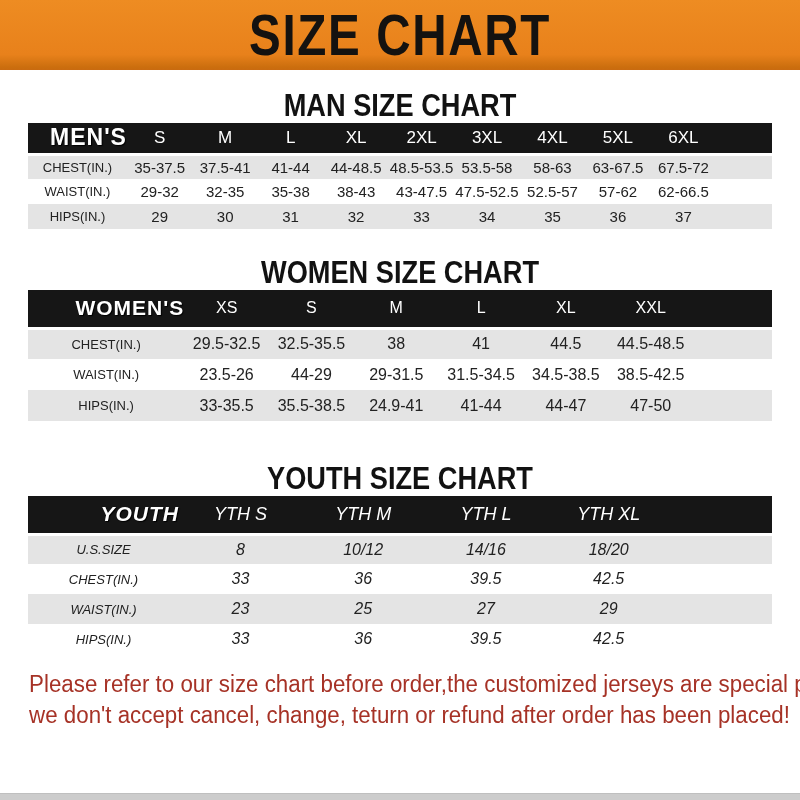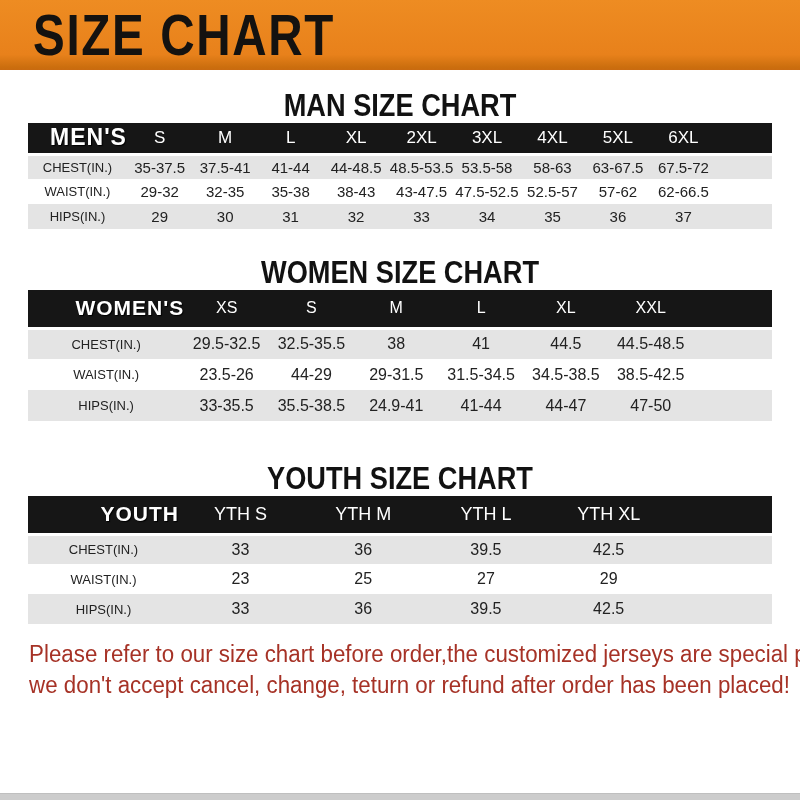--- a/index.html
+++ b/index.html
@@ -9,21 +9,21 @@
     background: #ffffff;
     position: relative;
     overflow: hidden;
   }
   .page { width: 800px; height: 800px; position: relative; background:#fff; }
 
   
   .banner {
     width: 800px; height: 70px;
     background: linear-gradient(#ee8c22, #e8811b 78%, #cb6e0e 96%, #c96a10);
-    display: flex; align-items: center; justify-content: flex-start;
+    display: flex; align-items: center; justify-content: center;
   }
   .banner-title {
     color: #141210;
     font-size: 58px;
     font-weight: bold;
     letter-spacing: 2px;
     transform: scaleX(0.82);
     line-height: 62px;
     white-space: nowrap;
   }
@@ -44,21 +44,21 @@
 
   
   table.size-table {
     width: 744px;
     margin: 0 auto;
     border-collapse: collapse;
     table-layout: fixed;
   }
   .tbl-men   { margin-top: 12px; }
   .tbl-women { margin-top: 14px; }
-  .tbl-youth { margin-top: 16px; }
+  .tbl-youth { margin-top: 16px; font-style: italic; }
 
   .size-table thead th {
     background: #161616;
     color: #ffffff;
     border-bottom: 3px solid #ffffff;
     font-weight: normal;
   }
   .tbl-men thead th   { height: 31px; font-size: 17px; }
   .tbl-women thead th { height: 38px; font-size: 16px; }
   .tbl-youth thead th { height: 38px; font-size: 18px; }
@@ -277,20 +277,28 @@
               <th class="table-label">YOUTH</th>
               <th>YTH S</th>
               <th>YTH M</th>
               <th>YTH L</th>
               <th>YTH XL</th>
               <th></th>
             </tr>
           </thead>
           <tbody>
             <tr>
+              <td class="row-label">U.S.SIZE</td>
+              <td>8</td>
+              <td>10/12</td>
+              <td>14/16</td>
+              <td>18/20</td>
+              <td></td>
+            </tr>
+            <tr>
               <td class="row-label">CHEST(IN.)</td>
               <td>33</td>
               <td>36</td>
               <td>39.5</td>
               <td>42.5</td>
               <td></td>
             </tr>
             <tr>
               <td class="row-label">WAIST(IN.)</td>
               <td>23</td>

